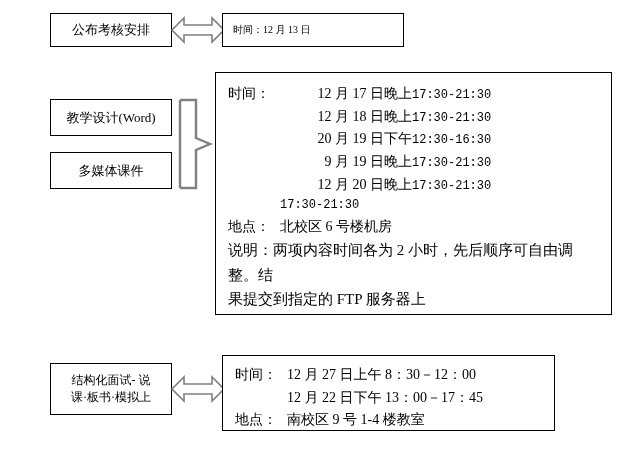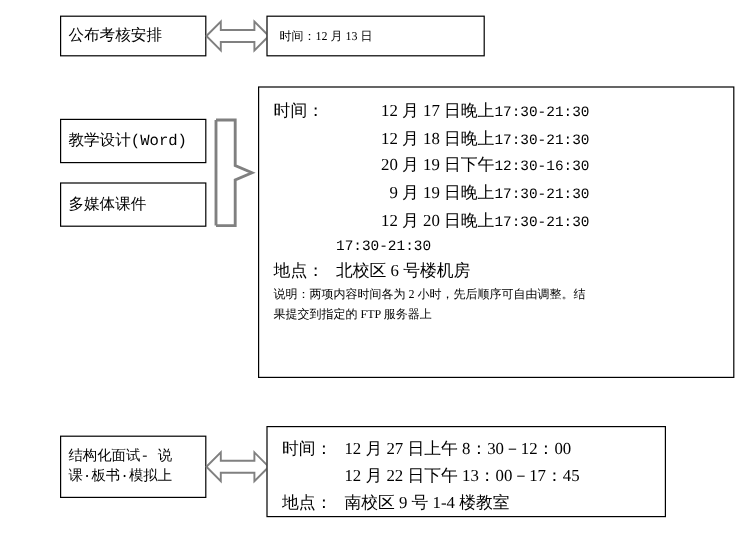--- a/index.html
+++ b/index.html
@@ -27,25 +27,24 @@
   .box {
     position: absolute;
     box-sizing: border-box;
     border: 1px solid #000000;
     background: #ffffff;
   }
 
   .label-box {
     display: flex;
     align-items: center;
-    justify-content: flex-start;
+    justify-content: center;
     text-align: center;
     line-height: 1.35;
     font-size: 13px;
-    font-family: Liberation Mono, monospace;
   }
 
   .label-box .label-text {
     display: block;
     padding: 0 6px;
     white-space: pre-line;
   }
 
   
   #announce-box {
@@ -137,21 +136,21 @@
   }
   .row .free {
     flex: 1 1 auto;
   }
   #interview-detail-box .row .when {
     width: auto;
     flex: 0 0 auto;
   }
 
   .note {
-    font-size: 10px;
+    font-size: 15px;
     line-height: 1.62;
     text-indent: 0;
   }
   .note .hang {
     display: block;
   }
 
   
   .connector {
     position: absolute;

